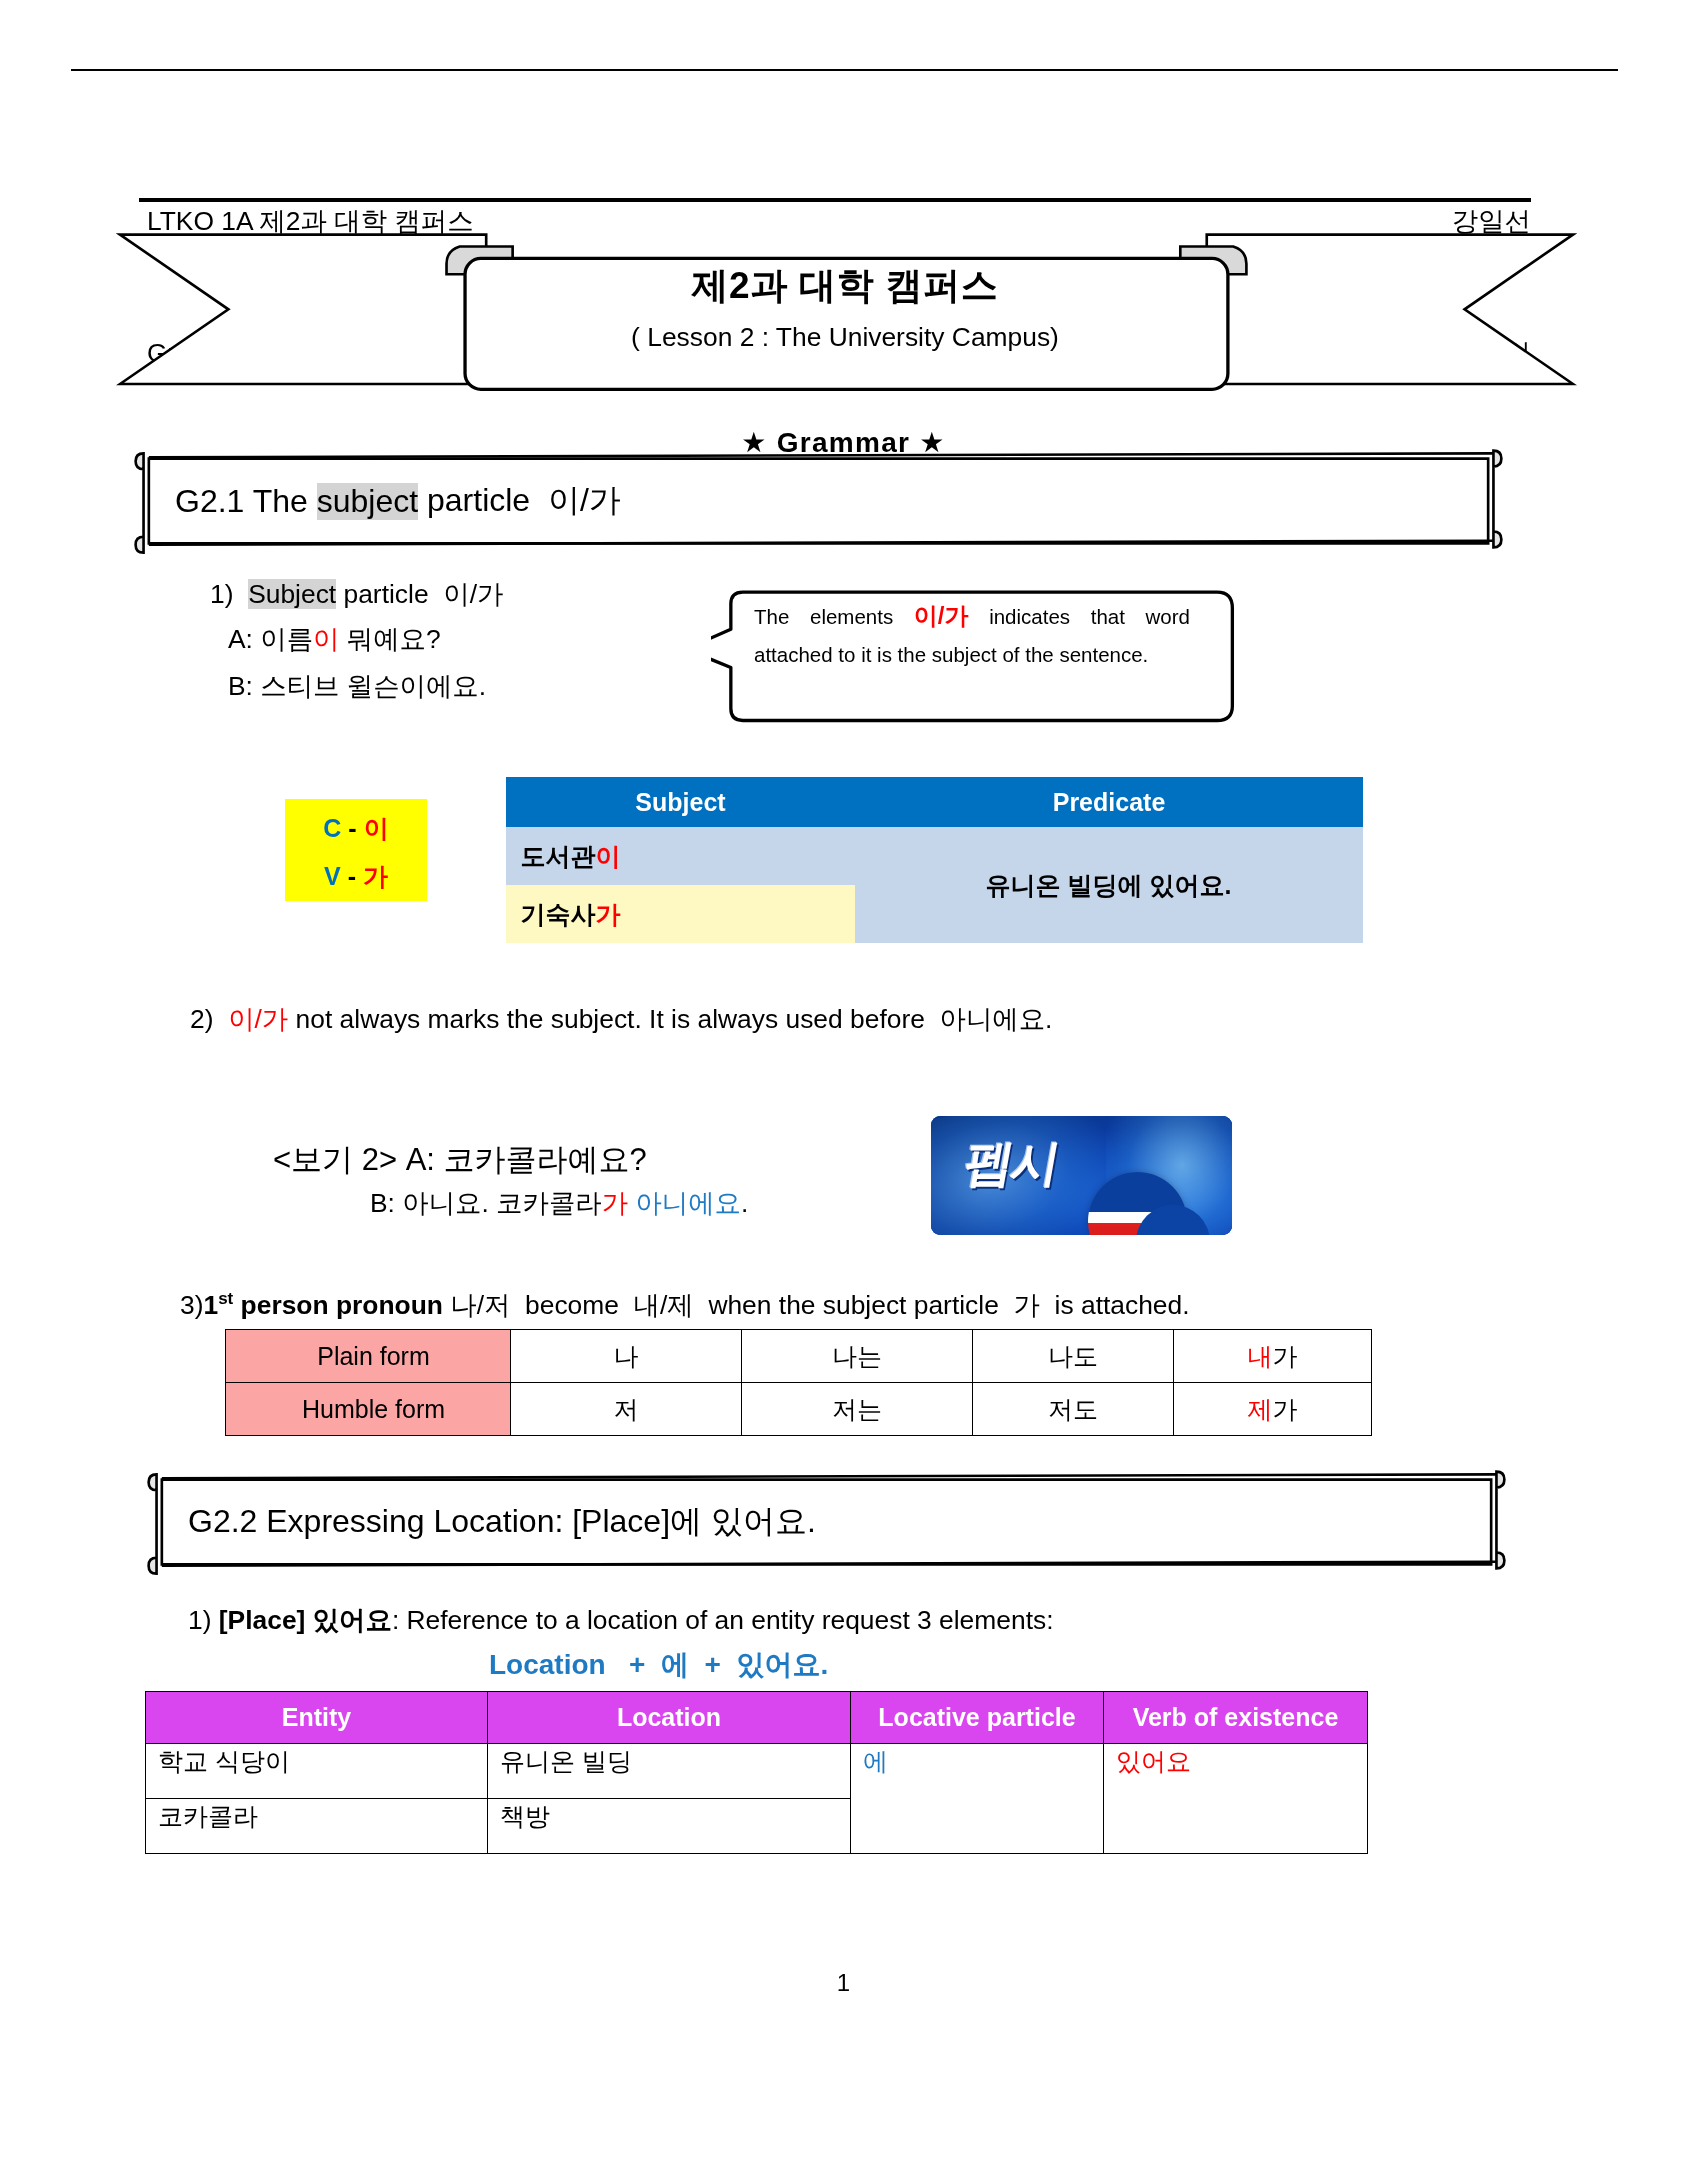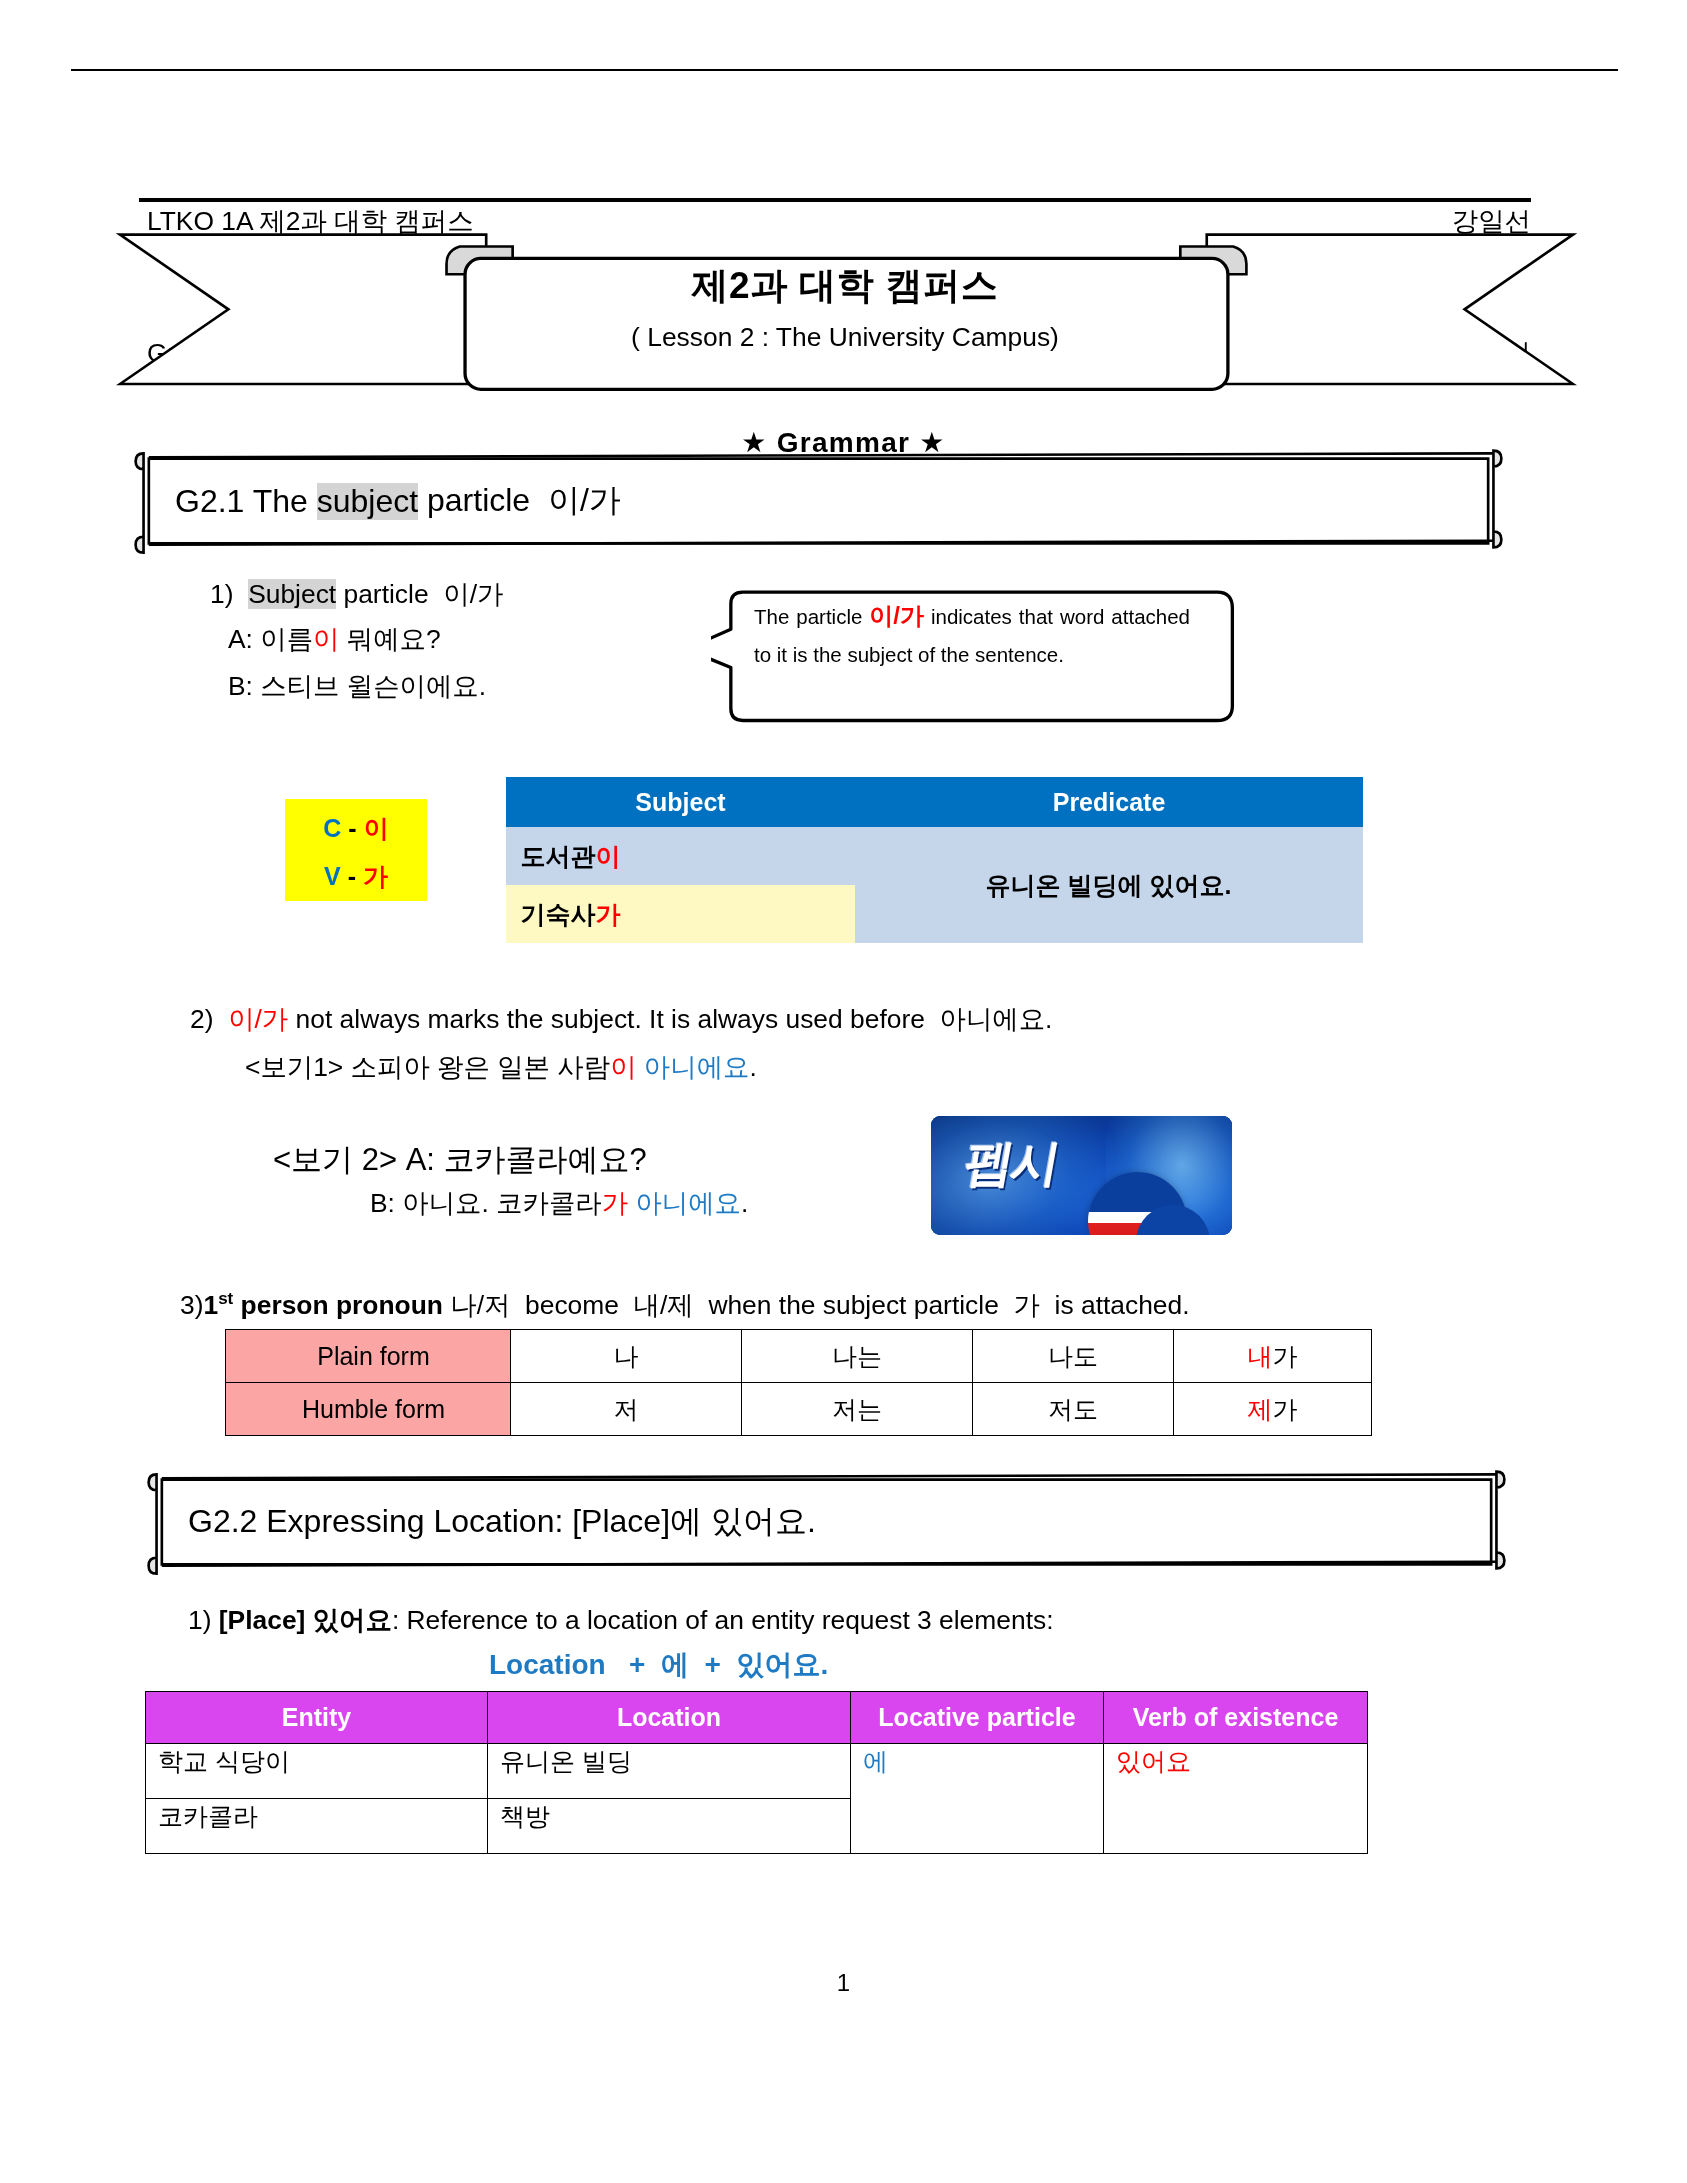--- a/index.html
+++ b/index.html
@@ -330,21 +330,21 @@
   <div class="txt" style="left:210px; top:577px; font-size:26.4px;"><span>1)  </span><span class="hl">Subject</span><span> particle  이/가</span></div>
 
   <div class="txt" style="left:228px; top:622px; font-size:26.4px;"><span>A: 이름</span><span class="red">이</span><span> 뭐예요?</span></div>
 
   <div class="txt" style="left:228px; top:669px; font-size:26.4px;">B: 스티브 윌슨이에요.</div>
 
   <div class="callout">
     <svg viewBox="0 0 795 205" xmlns="http://www.w3.org/2000/svg">
       <path d="M48 6 L765 6 Q788 6 788 30 L788 178 Q788 200 765 200 L48 200 Q30 200 30 182 L30 120 L-38 92 L30 62 L30 24 Q30 6 48 6 Z" fill="#ffffff" stroke="#000" stroke-width="5" stroke-linejoin="round"></path>
     </svg>
-    <div class="callout-body"><span>The   particle  </span><span class="red">이/가</span><span>  indicates that word attached to it is the subject of the sentence.</span></div>
+    <div class="callout-body"><span>The   elements  </span><span class="red">이/가</span><span>  indicates that word attached to it is the subject of the sentence.</span></div>
   </div>
 
   <div class="cvbox">
     <div><span class="bluet">C</span><span> - </span><span class="red">이</span></div>
     <div><span class="bluet">V</span><span> - </span><span class="red">가</span></div>
   </div>
 
   <table class="tbl-sp">
     <tbody>
         <tr>
@@ -356,21 +356,20 @@
       <td class="p" rowspan="2" style="text-align:center; padding-left:0">유니온 빌딩에 있어요.</td>
     </tr>
     <tr>
       <td class="r2"><span>기숙사</span><span class="red">가</span></td>
     </tr>
   </tbody>
     </table>
 
   <div class="txt" style="left:190px; top:1002px; font-size:26.4px;"><span>2)  </span><span class="red">이/가</span><span> not always marks the subject. It is always used before  아니에요.</span></div>
 
-  <div class="txt" style="left:245px; top:1050px; font-size:26.4px;"><span>&lt;보기1&gt; 소피아 왕은 일본 사람</span><span class="red">이</span><span class="blue"> 아니에요</span><span>.</span></div>
 
   <div class="txt" style="left:273px; top:1139px; font-size:31px;">&lt;보기 2&gt; A: 코카콜라예요?</div>
 
   <div class="txt" style="left:370px; top:1186px; font-size:26.4px;"><span>B: 아니요. 코카콜라</span><span class="red">가</span><span class="blue"> 아니에요</span><span>.</span></div>
 
   <div class="pepsi">
     <div class="bg"></div>
     <div class="shine1"></div>
     <div class="shine2"></div>
     <div class="ball"></div>

